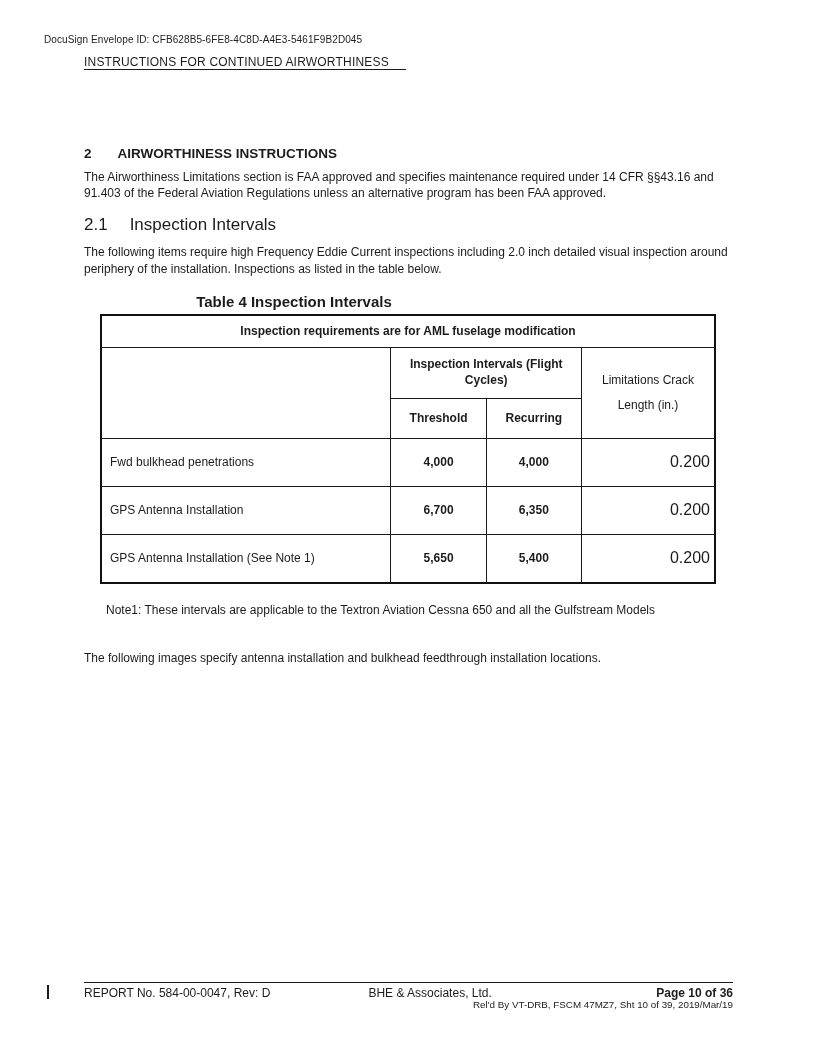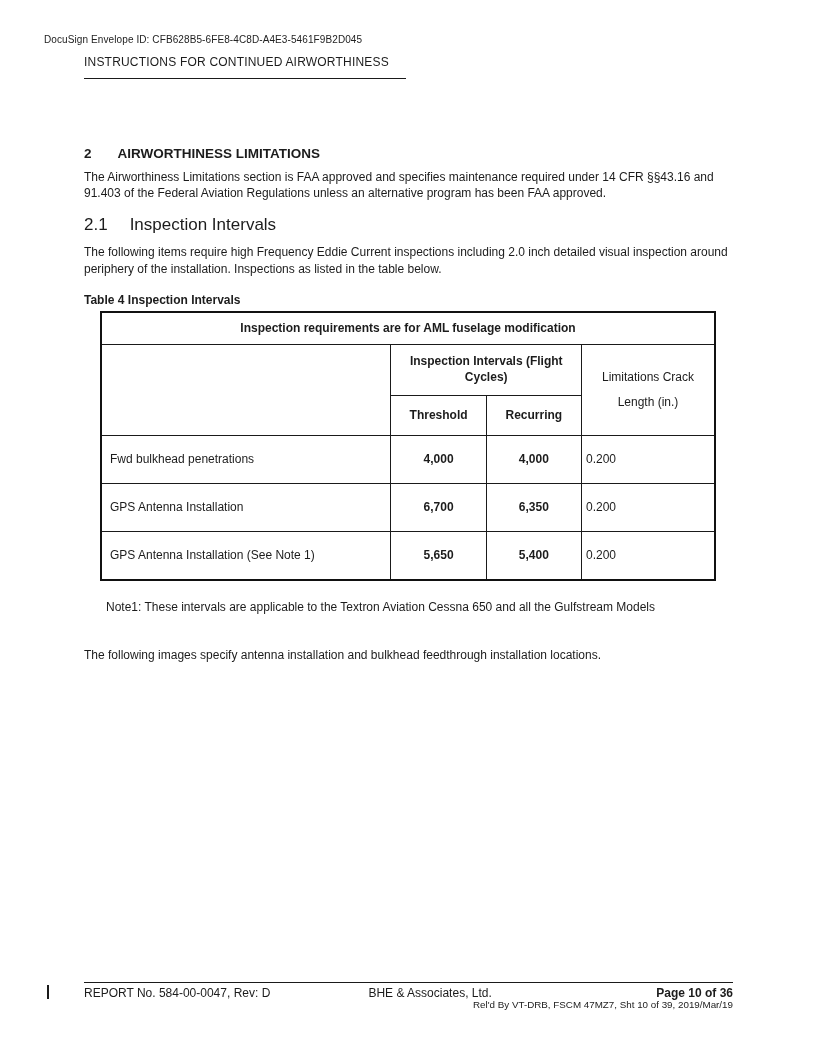--- a/index.html
+++ b/index.html
@@ -13,21 +13,21 @@
     overflow:hidden;
   }
   .docusign{
     position:absolute;top:34px;left:44px;
     font-size:10px;color:#222;letter-spacing:0.1px;
   }
   .doc-header{
     position:absolute;top:55px;left:84px;
     width:322px;
     font-size:12px;
-    padding-bottom:9px;
+    padding-bottom:0;
     border-bottom:1.5px solid #1a1a1a;
     letter-spacing:0.2px;
   }
   .content{
     position:absolute;top:146px;left:84px;width:649px;
   }
   .sec-heading{
     font-size:13.5px;font-weight:bold;
     display:flex;gap:26px;
     margin:0 0 8px 0;
@@ -35,22 +35,22 @@
   .para{
     font-size:12px;line-height:1.35;margin:0 0 10px 0;
   }
   .subsec-heading{
     font-size:17px;font-weight:normal;
     display:flex;gap:22px;
     margin:14px 0 9px 0;
   }
   .table-caption{
     width:420px;
-    text-align:left;
-    font-size:12px;font-weight:bold;
+    text-align:center;
+    font-size:15px;font-weight:bold;
     margin:16px 0 4px 0;
   }
   table.insp{
     border-collapse:collapse;
     margin-left:16px;
     width:616px;
     table-layout:fixed;
   }
   table.insp, table.insp td, table.insp th{
     border:1px solid #1a1a1a;
@@ -76,21 +76,21 @@
     font-size:12px;font-weight:bold;text-align:center;
     height:35px;padding:2px 4px;
   }
   td.item-cell{
     font-size:12px;text-align:left;padding:2px 8px;height:43px;
   }
   td.num-cell{
     font-size:12px;font-weight:bold;text-align:center;padding:2px 4px;
   }
   td.crack-cell{
-    font-size:12px;text-align:left;padding:2px 4px;
+    font-size:16px;text-align:right;padding:2px 4px;
   }
   .note-line{
     font-size:12px;margin:19px 0 0 22px;
   }
   .follow-para{
     font-size:12px;margin:34px 0 0 0;
   }
   .footer-rule-tick{
     position:absolute;left:47px;top:985px;
     width:1.5px;height:14px;background:#1a1a1a;
@@ -116,21 +116,21 @@
 <div class="page">
 
   <div class="docusign">DocuSign Envelope ID: CFB628B5-6FE8-4C8D-A4E3-5461F9B2D045</div>
 
   <div class="doc-header">INSTRUCTIONS FOR CONTINUED AIRWORTHINESS</div>
 
   <div class="content">
 
     <div class="sec-heading">
       <span>2</span>
-      <span>AIRWORTHINESS LIMITATIONS</span>
+      <span>AIRWORTHINESS INSTRUCTIONS</span>
     </div>
 
     <p class="para">The Airworthiness Limitations section is FAA approved and specifies maintenance required under 14 CFR §§43.16 and 91.403 of the Federal Aviation Regulations unless an alternative program has been FAA approved.</p>
 
     <div class="subsec-heading">
       <span>2.1</span>
       <span>Inspection Intervals</span>
     </div>
 
     <p class="para">The following items require high Frequency Eddie Current inspections including 2.0 inch detailed visual inspection around periphery of the installation. Inspections as listed in the table below.</p>

